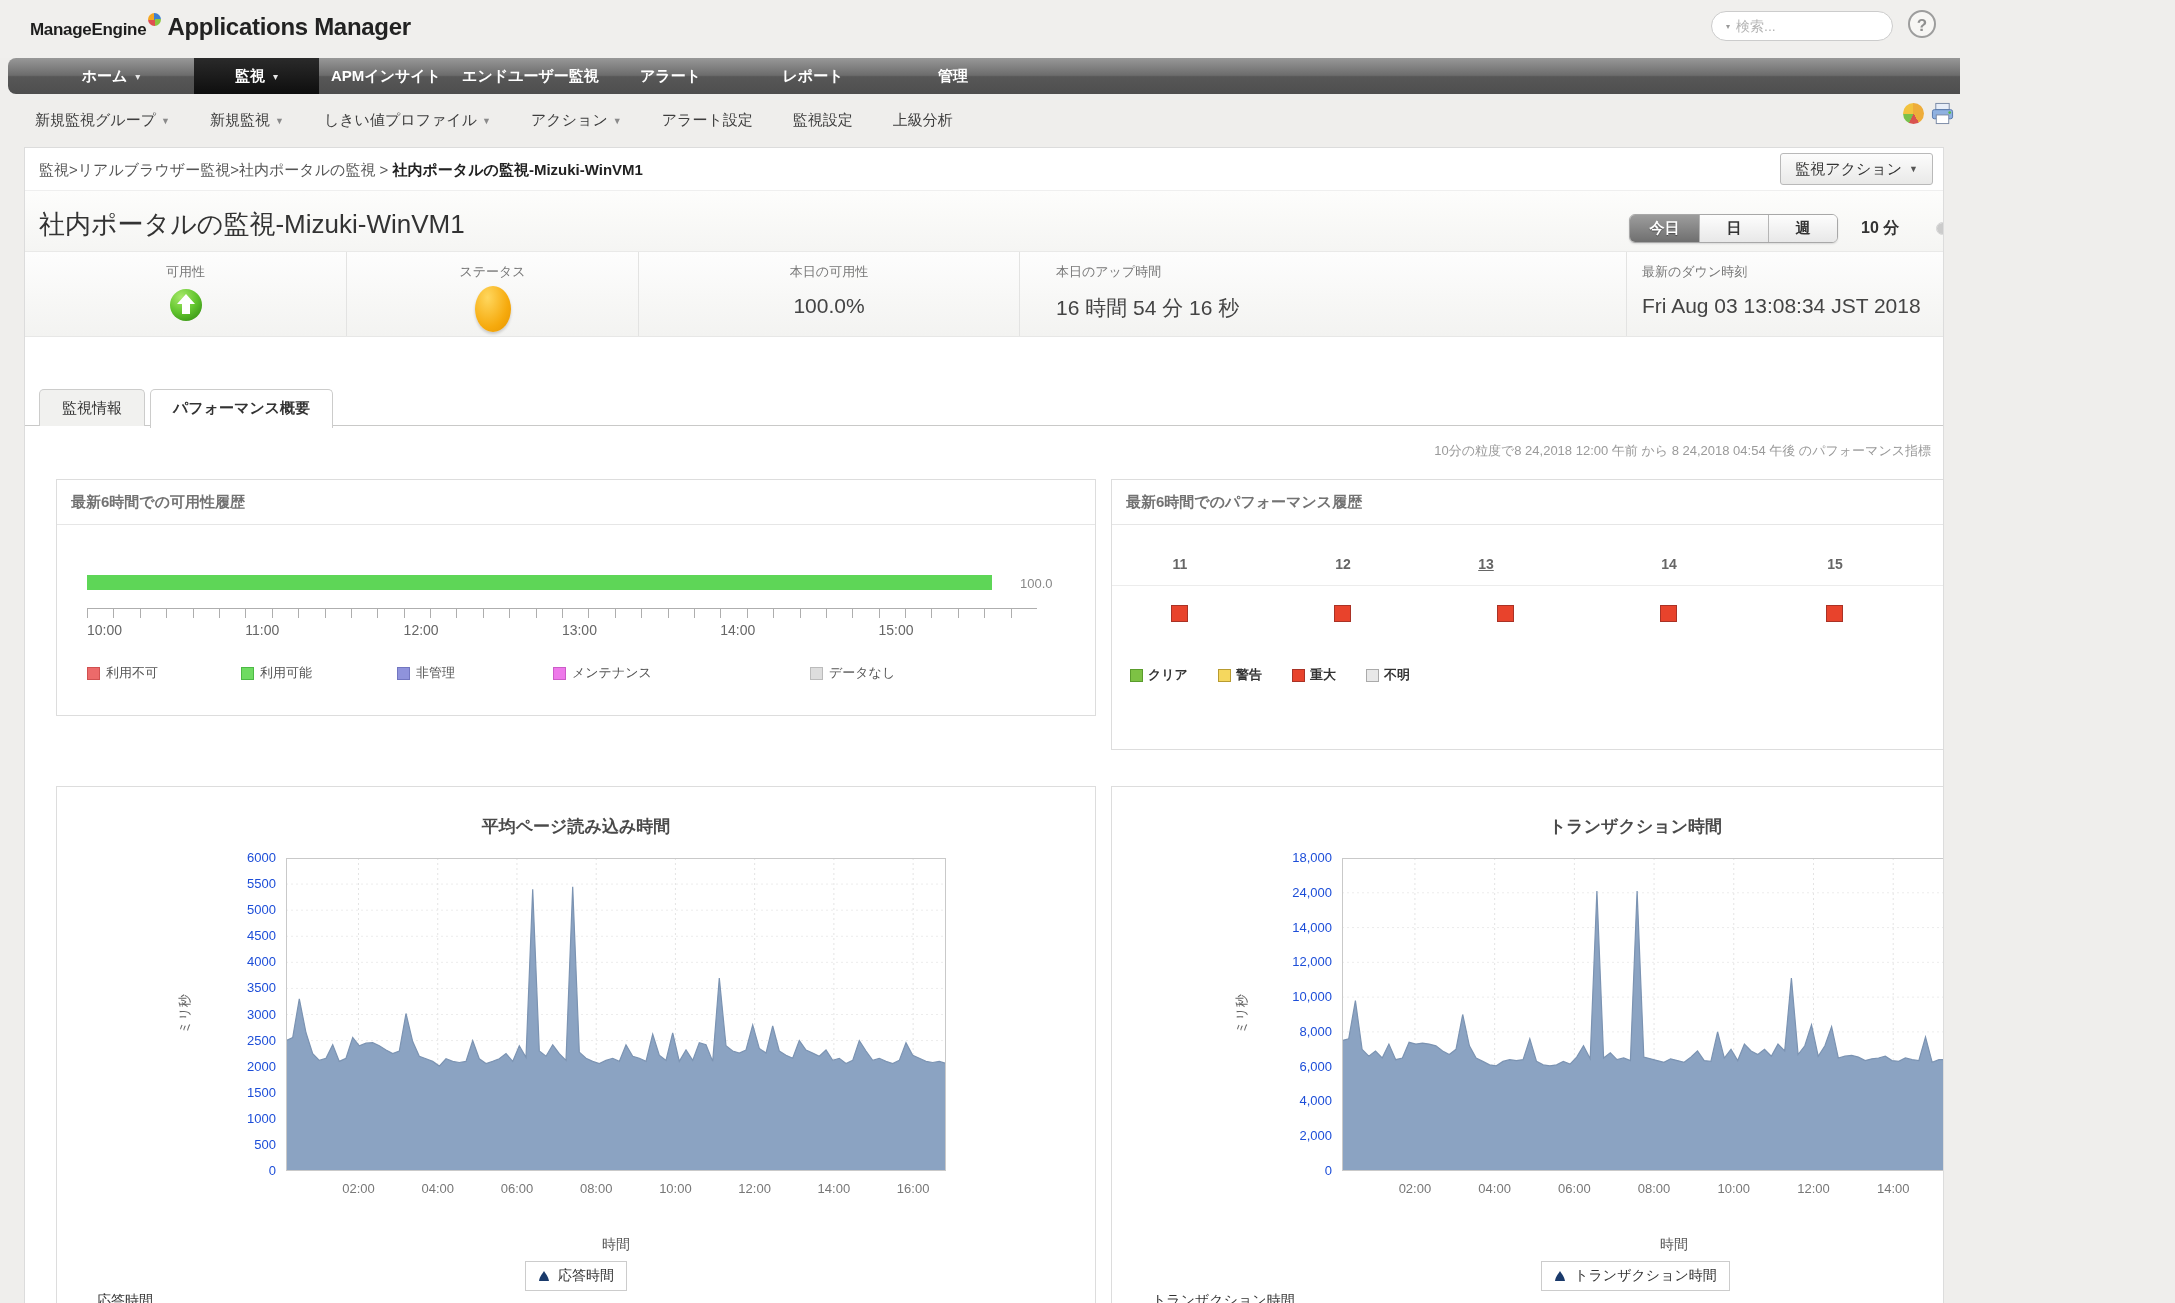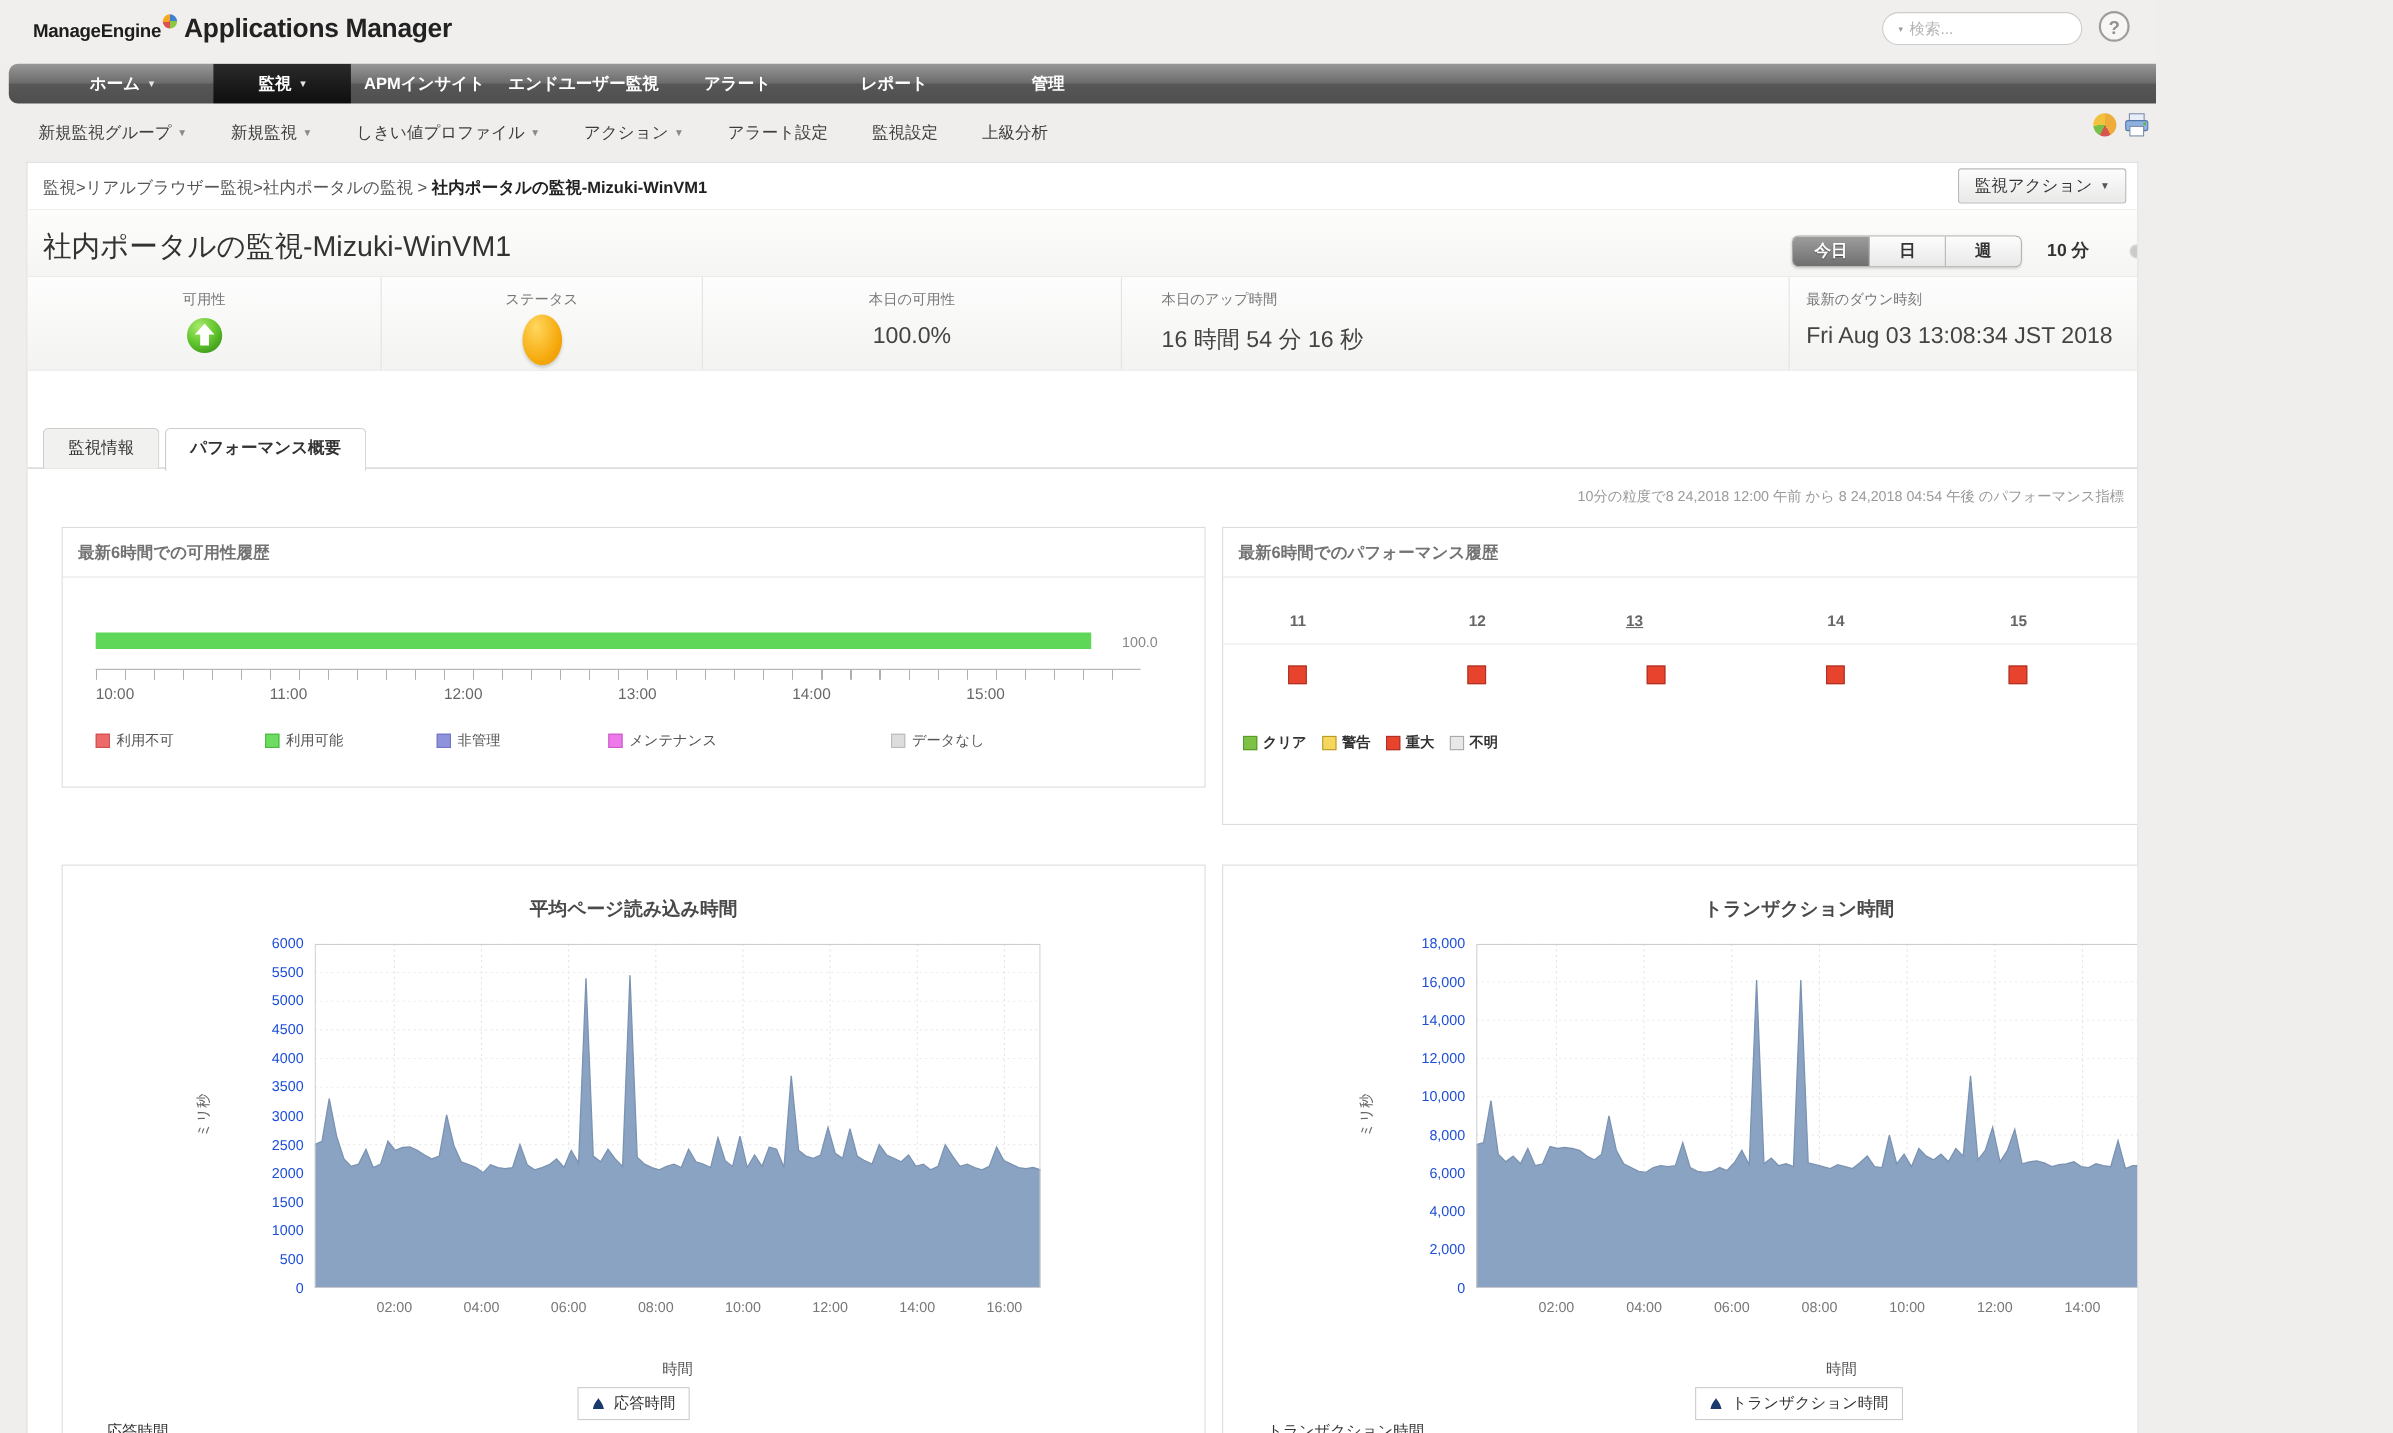--- a/index.html
+++ b/index.html
@@ -91,21 +91,21 @@
   .avail-ruler{position:absolute;left:30px;top:128px;width:950px;height:9px;border-top:1px solid #aeaeae;
     background:repeating-linear-gradient(90deg,#aeaeae 0,#aeaeae 1px,transparent 1px,transparent 26.39px);}
   .time-label{position:absolute;top:142px;font-size:14px;color:#666;}
   .avail-legend-item{position:absolute;top:184px;display:flex;align-items:center;gap:6px;font-size:13px;color:#555;}
   .legend-sq{width:13px;height:13px;box-sizing:border-box;}
 
   .perf{left:1086px;top:331px;width:1049px;height:271px;}
   .perf-hour{position:absolute;top:76px;width:40px;text-align:center;font-size:14px;font-weight:bold;color:#666;}
   .perf-divider2{position:absolute;left:0;right:0;top:105px;border-top:1px solid #ececec;}
   .perf-sq{position:absolute;top:125px;width:17px;height:17px;box-sizing:border-box;cursor:pointer;}
-  .perf-legend{position:absolute;left:18px;top:186px;display:flex;gap:14px;align-items:center;}
+  .perf-legend{position:absolute;left:18px;top:186px;display:flex;gap:30px;align-items:center;}
   .perf-legend-item{display:flex;align-items:center;gap:5px;font-size:13px;font-weight:bold;color:#333;}
 
   
   .chartL{left:31px;top:638px;width:1040px;height:560px;}
   .chartR{left:1086px;top:638px;width:1049px;height:560px;}
   .chart-title{position:absolute;left:0;right:0;top:28px;text-align:center;font-size:17px;font-weight:bold;color:#4a4a4a;}
   .ytick{position:absolute;width:72px;text-align:right;font-size:13px;color:#1d4ed8;}
   .xtick{position:absolute;width:64px;text-align:center;font-size:13px;color:#777;}
   .ylab{position:absolute;width:60px;text-align:center;font-size:13px;color:#666;transform:rotate(-90deg);}
   .xlab{position:absolute;width:60px;text-align:center;font-size:14px;color:#555;}
@@ -434,21 +434,21 @@
           </div>
         </div>
       <span class="ytick" style="left: 148px; top: 376px;">0</span>
           <span class="ytick" style="left: 148px; top: 341.222px;">2,000</span>
           <span class="ytick" style="left: 148px; top: 306.444px;">4,000</span>
           <span class="ytick" style="left: 148px; top: 271.667px;">6,000</span>
           <span class="ytick" style="left: 148px; top: 236.889px;">8,000</span>
           <span class="ytick" style="left: 148px; top: 202.111px;">10,000</span>
           <span class="ytick" style="left: 148px; top: 167.333px;">12,000</span>
           <span class="ytick" style="left: 148px; top: 132.556px;">14,000</span>
-          <span class="ytick" style="left: 148px; top: 97.7778px;">16,000</span>
+          <span class="ytick" style="left: 148px; top: 97.7778px;">24,000</span>
           <span class="ytick" style="left: 148px; top: 63px;">18,000</span>
           <span class="xtick" style="left: 270.936px; top: 394px;">02:00</span>
           <span class="xtick" style="left: 350.648px; top: 394px;">04:00</span>
           <span class="xtick" style="left: 430.36px; top: 394px;">06:00</span>
           <span class="xtick" style="left: 510.072px; top: 394px;">08:00</span>
           <span class="xtick" style="left: 589.784px; top: 394px;">10:00</span>
           <span class="xtick" style="left: 669.496px; top: 394px;">12:00</span>
           <span class="xtick" style="left: 749.208px; top: 394px;">14:00</span>
           <span class="xtick" style="left: 828.92px; top: 394px;">16:00</span>
           <svg width="664" height="313" style="position: absolute; left: 230px; top: 71px;">

